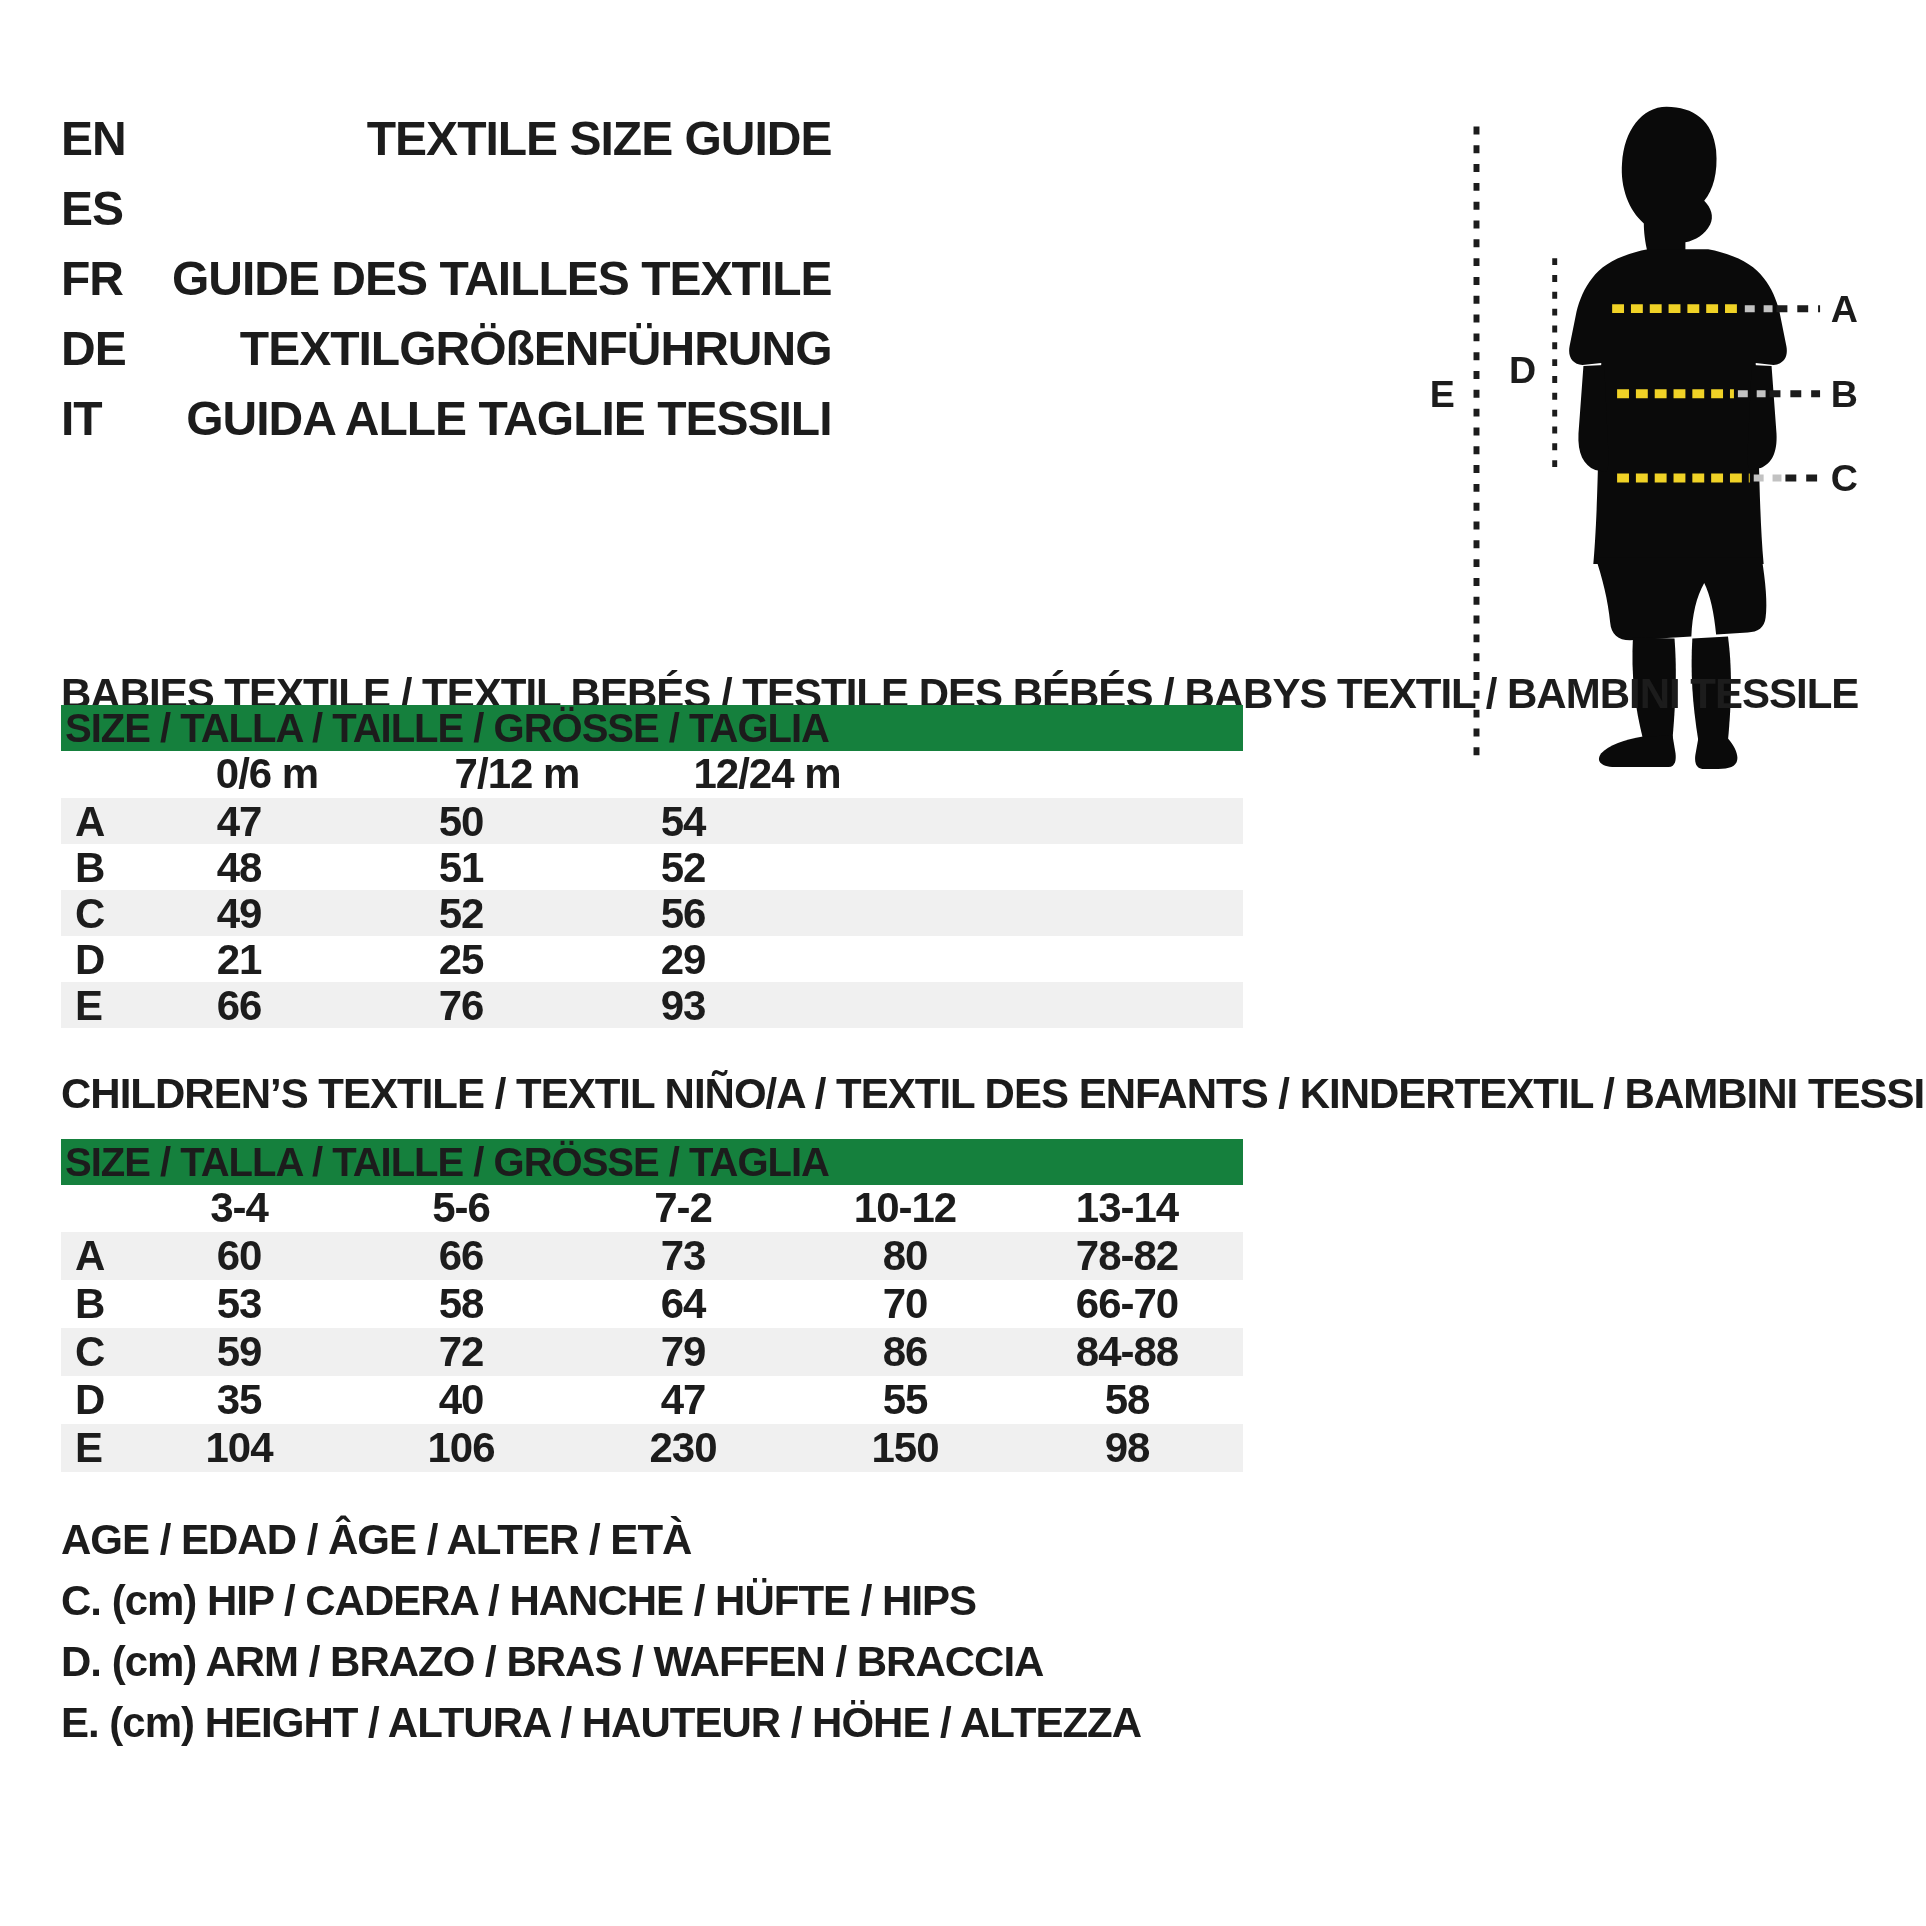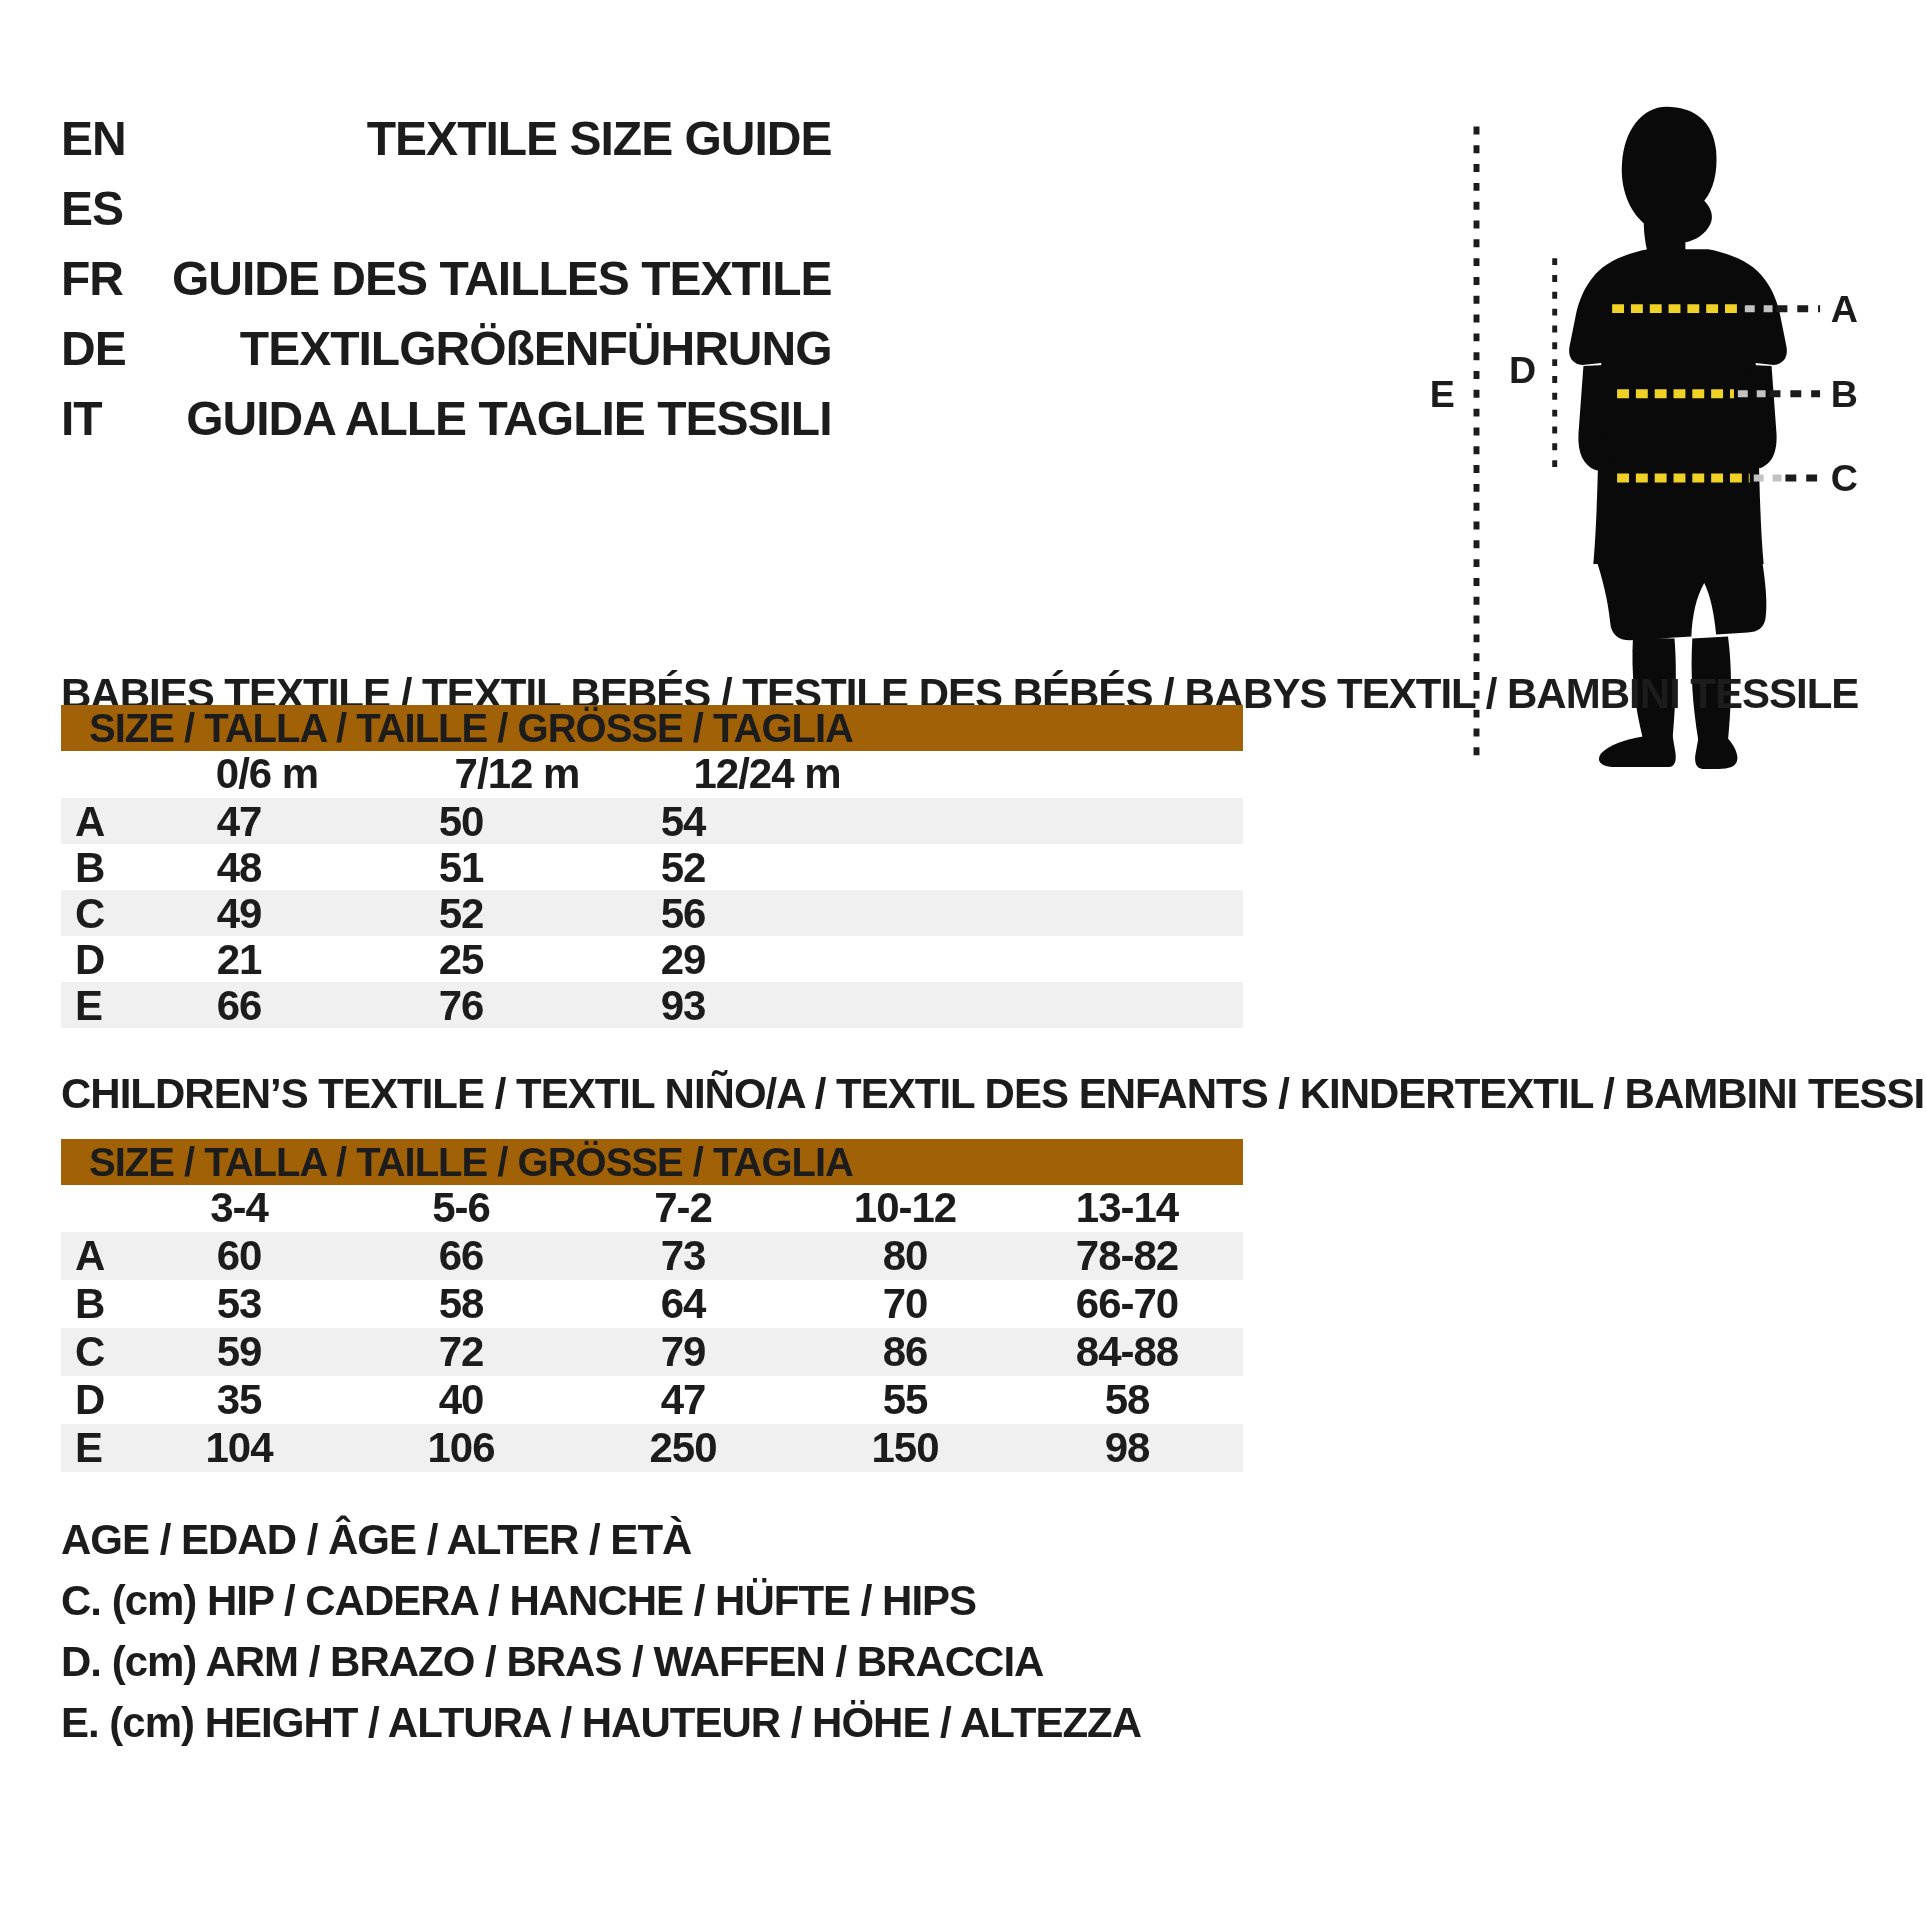--- a/index.html
+++ b/index.html
@@ -13,22 +13,22 @@
   
   .lang-row{display:flex;align-items:center;height:70px;font-size:48px;justify-content:space-between;}
   .lang-code{width:111px;flex:0 0 111px;}
   .lang-title{white-space:nowrap;}
 
   
   .section-title{font-size:42px;line-height:51px;white-space:nowrap;}
 
   
   .size-bar{
-    width:1182px;height:46px;background:#a16207;
-    display:flex;align-items:center;padding-left:28px;box-sizing:border-box;
+    width:1182px;height:46px;background:#15803d;
+    display:flex;align-items:center;padding-left:4px;box-sizing:border-box;
     font-size:40px;
     text-align:center;
   }
 
   
   .trow{display:grid;align-items:center;width:1182px;}
   .babies .trow{grid-template-columns:67px repeat(3,222px);height:46px;}
   .children .trow{grid-template-columns:67px repeat(5,222px);height:48px;}
   .thead .trow{background:transparent;}
   .babies .thead .trow{height:48px;gap:28px;}
@@ -233,21 +233,21 @@
       <div class="cell">35</div>
       <div class="cell">40</div>
       <div class="cell">47</div>
       <div class="cell">55</div>
       <div class="cell">58</div>
     </div>
     <div class="trow">
       <div class="rowlabel">E</div>
       <div class="cell">104</div>
       <div class="cell">106</div>
-      <div class="cell">250</div>
+      <div class="cell">230</div>
       <div class="cell">150</div>
       <div class="cell">98</div>
     </div>
   </div>
 </div>
 
 <div class="abs" style="left:61px;top:1509px;">
   <div class="legend-line">AGE / EDAD / ÂGE / ALTER / ETÀ</div>
   <div class="legend-line">C. (cm) HIP / CADERA / HANCHE / HÜFTE / HIPS</div>
   <div class="legend-line">D. (cm) ARM / BRAZO / BRAS / WAFFEN / BRACCIA</div>

